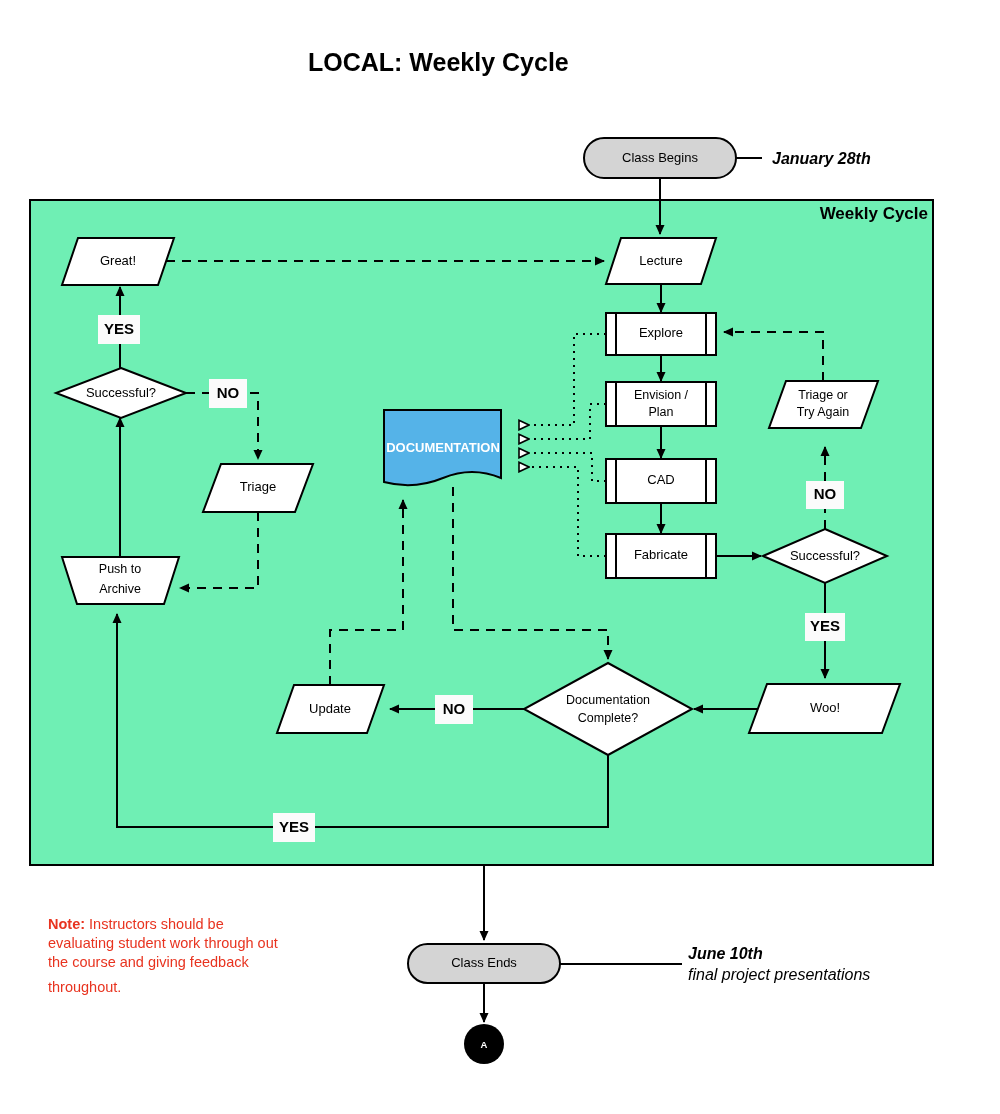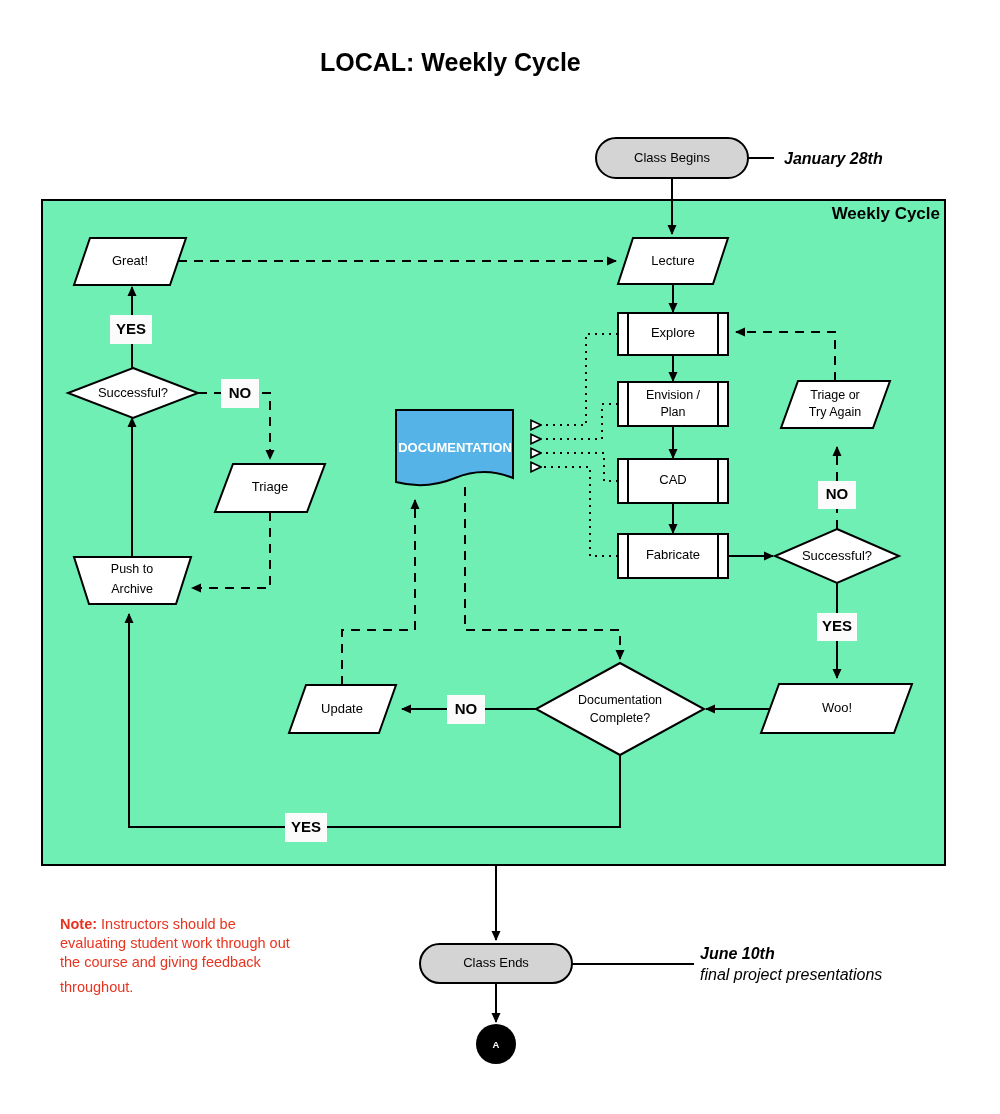--- a/index.html
+++ b/index.html
@@ -1,17 +1,17 @@
 <!DOCTYPE html>
 <html><head>
 <meta charset="utf-8">
 <style>
   html,body{margin:0;padding:0;background:#ffffff;}
   body{width:1000px;height:1114px;font-family:"Liberation Sans",sans-serif;position:relative;overflow:hidden;}
-  #stage{position:absolute;left:12px;top:0;width:880px;height:1114px;}
+  #stage{position:absolute;left:0;top:0;width:880px;height:1114px;}
   svg.layer{position:absolute;left:0;top:0;width:1000px;height:1114px;}
   .nodeText{font-family:"Liberation Sans",sans-serif;font-size:13px;fill:#000;text-anchor:middle;dominant-baseline:middle;}
   .nodeTextSm{font-size:12.5px;}
   .title{font-family:"Liberation Sans",sans-serif;font-size:25px;font-weight:bold;fill:#000;}
   .panelLabel{font-family:"Liberation Sans",sans-serif;font-size:17px;font-weight:bold;fill:#000;text-anchor:end;}
   .lblBold{font-family:"Liberation Sans",sans-serif;font-size:15px;font-weight:bold;fill:#000;text-anchor:middle;dominant-baseline:middle;}
   .dateBold{font-family:"Liberation Sans",sans-serif;font-size:16px;font-weight:bold;font-style:italic;fill:#000;}
   .dateItal{font-family:"Liberation Sans",sans-serif;font-size:16px;font-style:italic;fill:#000;}
   .noteTxt{font-family:"Liberation Sans",sans-serif;font-size:14.5px;fill:#e8331f;}
   .noteTxt tspan.b{font-weight:bold;}

